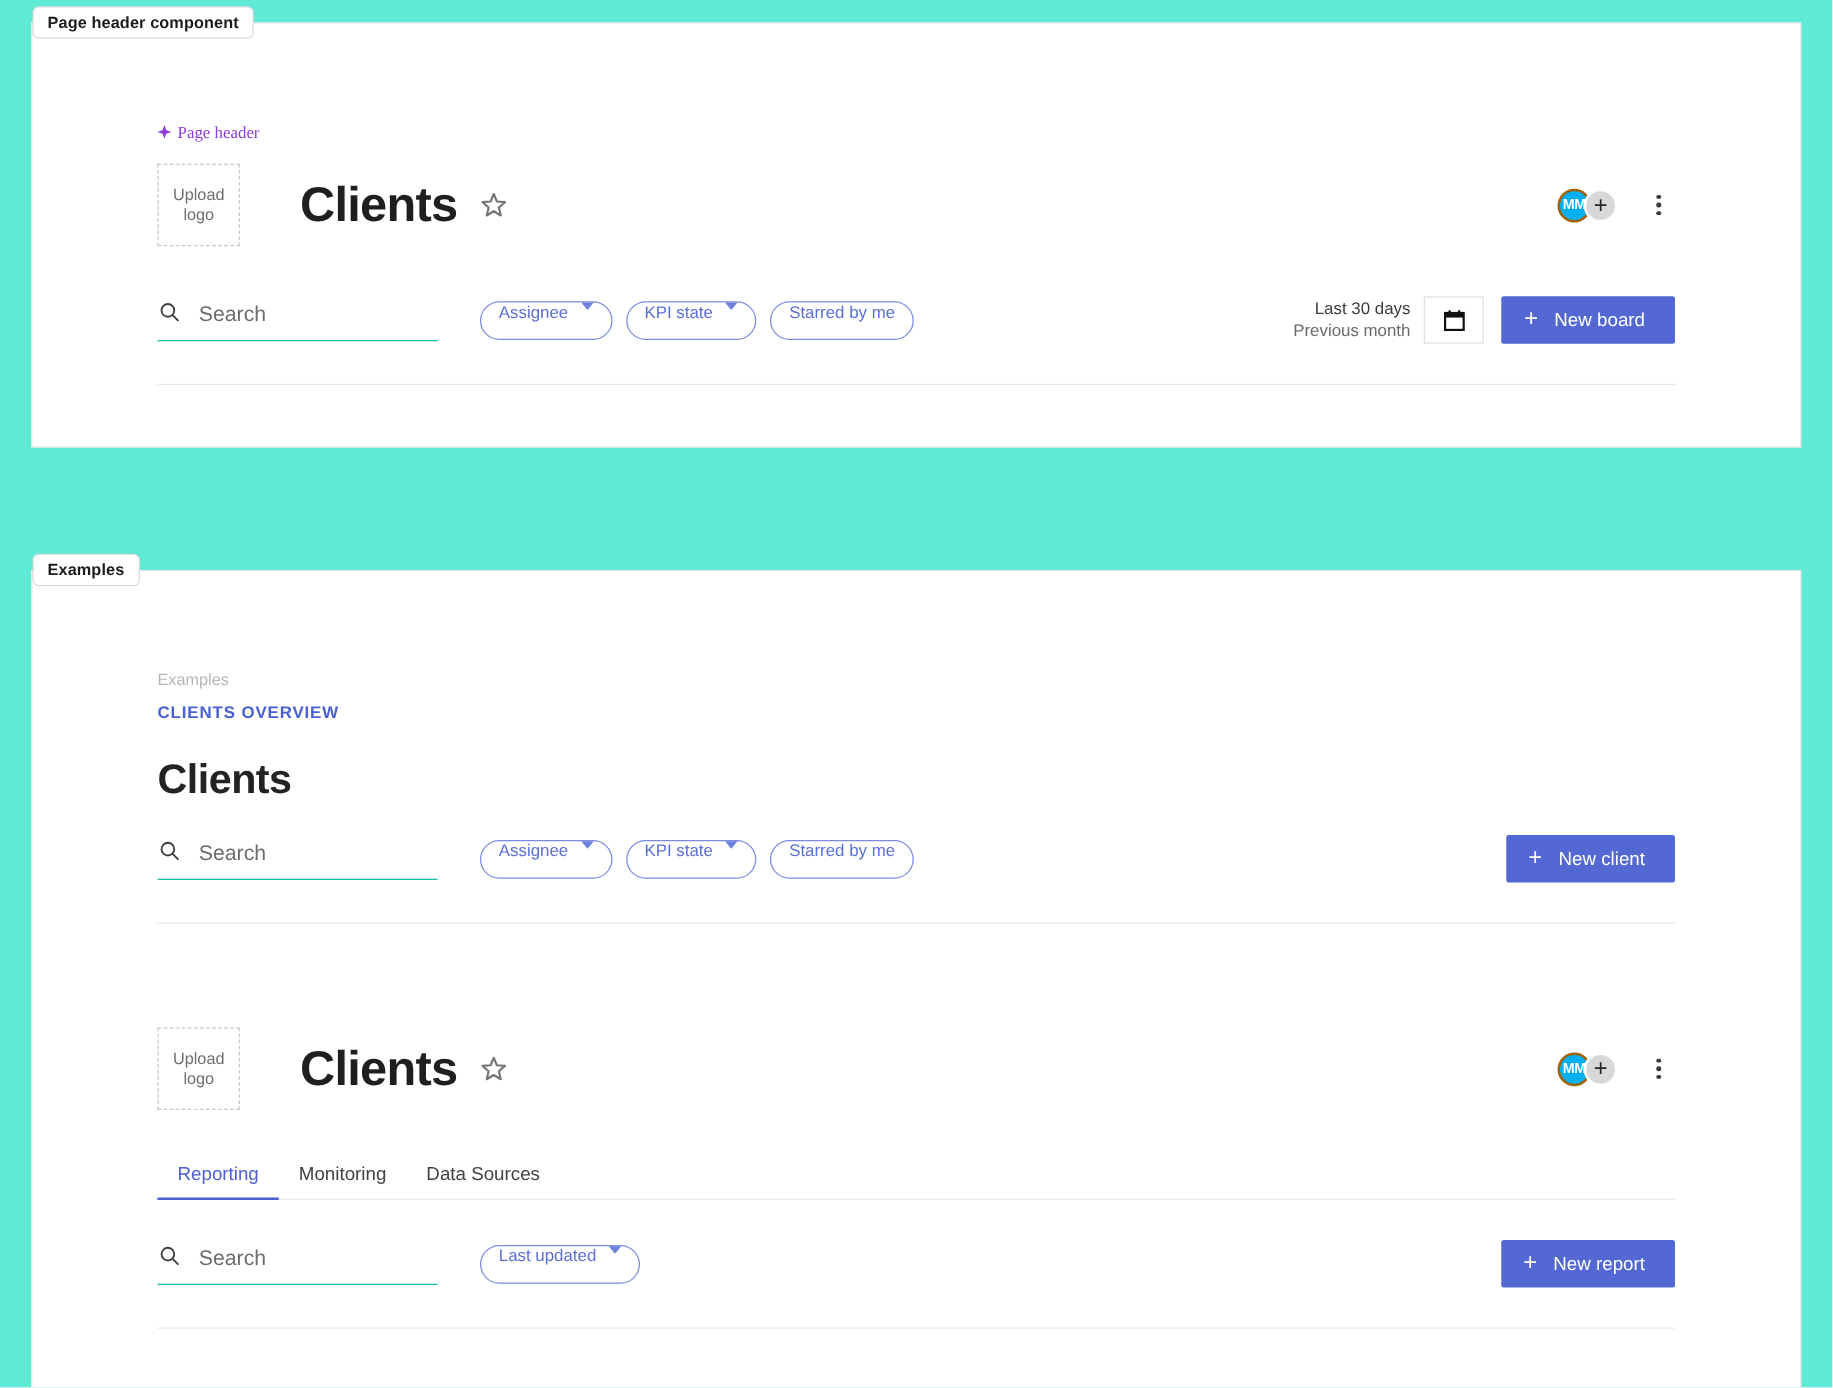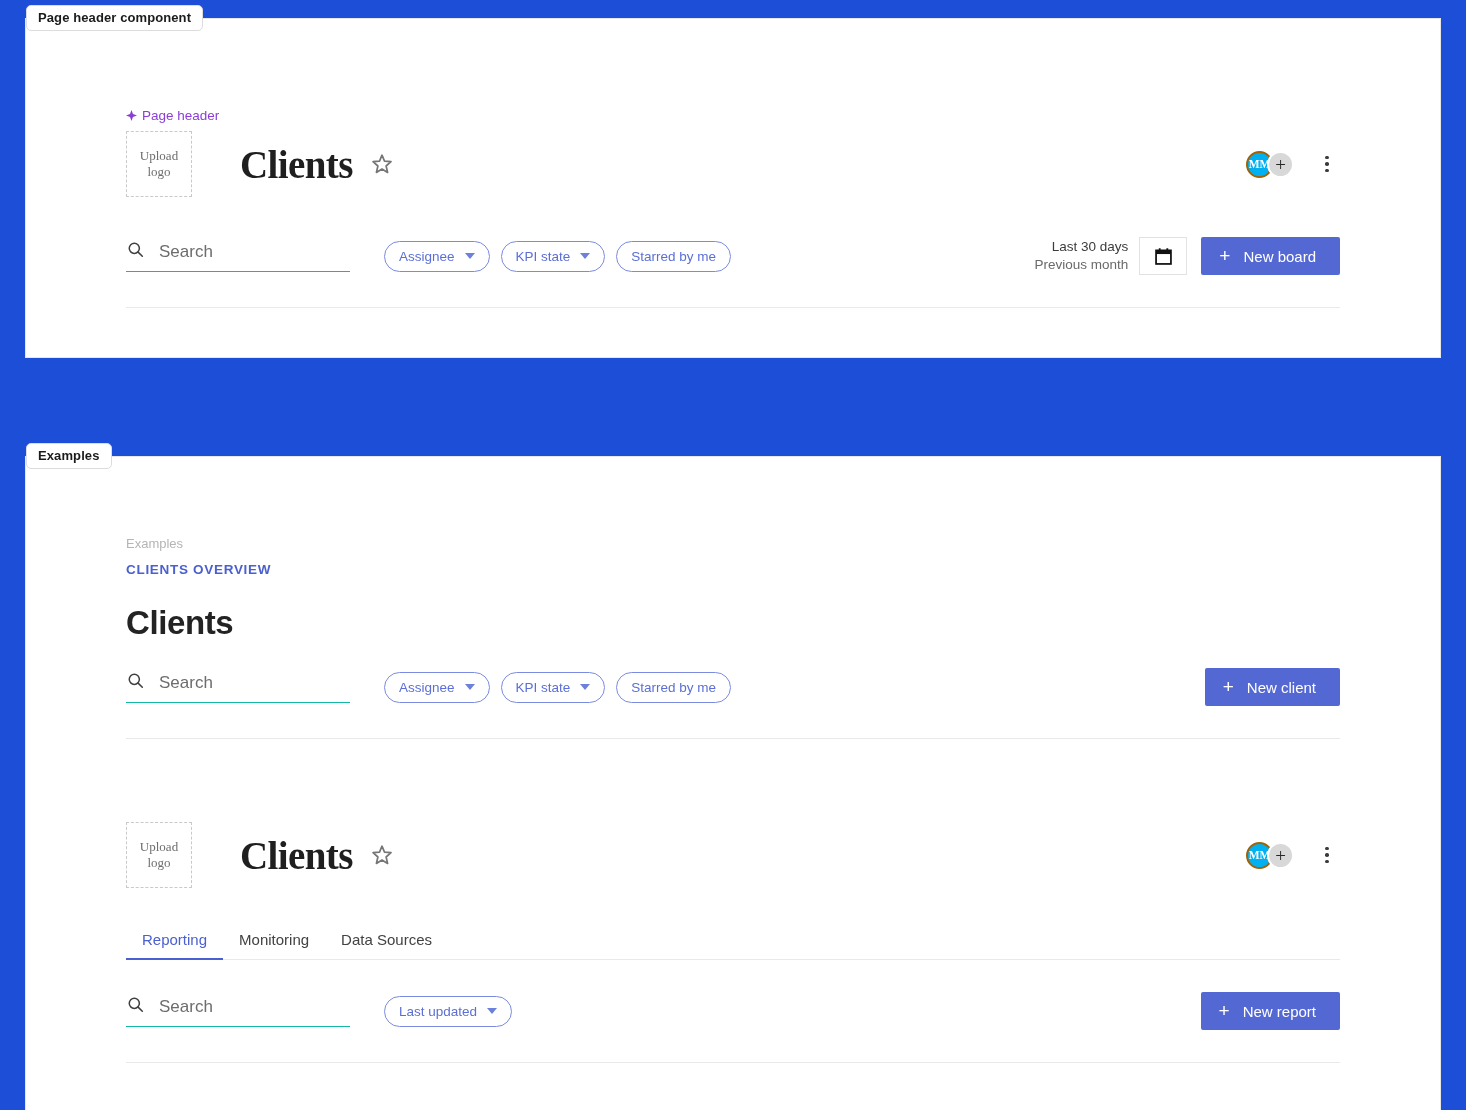--- a/index.html
+++ b/index.html
@@ -7,21 +7,21 @@
     margin: 0;
     padding: 0;
     background: #f7f7f7;
     font-family: "Liberation Sans", sans-serif;
     -webkit-font-smoothing: antialiased;
   }
   .canvas {
     position: relative;
     width: 1466px;
     height: 1110px;
-    background: #1d4ed8;
+    background: #5eead4;
     overflow: hidden;
   }
 
   
   .panel {
     position: absolute;
     background: #ffffff;
     border: 1px solid #e8e8e8;
   }
   #panel-header-component {
@@ -77,21 +77,20 @@
     position: relative;
     flex: 0 0 auto;
   }
   .anno-diamond svg { display: block; }
 
   
   .header-row {
     display: flex;
     align-items: center;
     width: 100%;
-    font-family: Liberation Serif, serif;
   }
   .upload-logo {
     width: 66px;
     height: 66px;
     border: 1px dashed #c9c9c9;
     display: flex;
     flex-direction: column;
     align-items: center;
     justify-content: center;
     color: #6e6e6e;
@@ -204,21 +203,21 @@
     align-items: center;
     gap: 11px;
     margin-left: 34px;
   }
   .chip {
     border: 1px solid #7b8ce0;
     border-radius: 18px;
     height: 31px;
     padding: 0 14px;
     display: flex;
-    align-items: center;
+    align-items: flex-start;
     gap: 10px;
     color: #5b6fd6;
     font-size: 13.5px;
     background: #ffffff;
     cursor: pointer;
     white-space: nowrap;
   }
   .chip .caret {
     width: 0; height: 0;
     border-left: 5.5px solid transparent;
@@ -328,21 +327,21 @@
   }
 </style>
 </head>
 <body>
 
 <div class="canvas">
 
   <div class="panel" id="panel-header-component">
     <div class="panel-badge">Page header component</div>
 
-    <div class="content" style="top: 90px;">
+    <div class="content" style="top: 80px; font-family: Liberation Serif, serif;">
       <div class="anno-link">
         <span class="anno-diamond">
           <svg viewBox="0 0 12 12" width="11" height="11" aria-hidden="true">
             <path d="M6 0 L7.6 4.4 L12 6 L7.6 7.6 L6 12 L4.4 7.6 L0 6 L4.4 4.4 Z" fill="#8b3dd6"></path>
           </svg>
         </span>
         <span>Page header</span>
       </div>
     </div>
 

